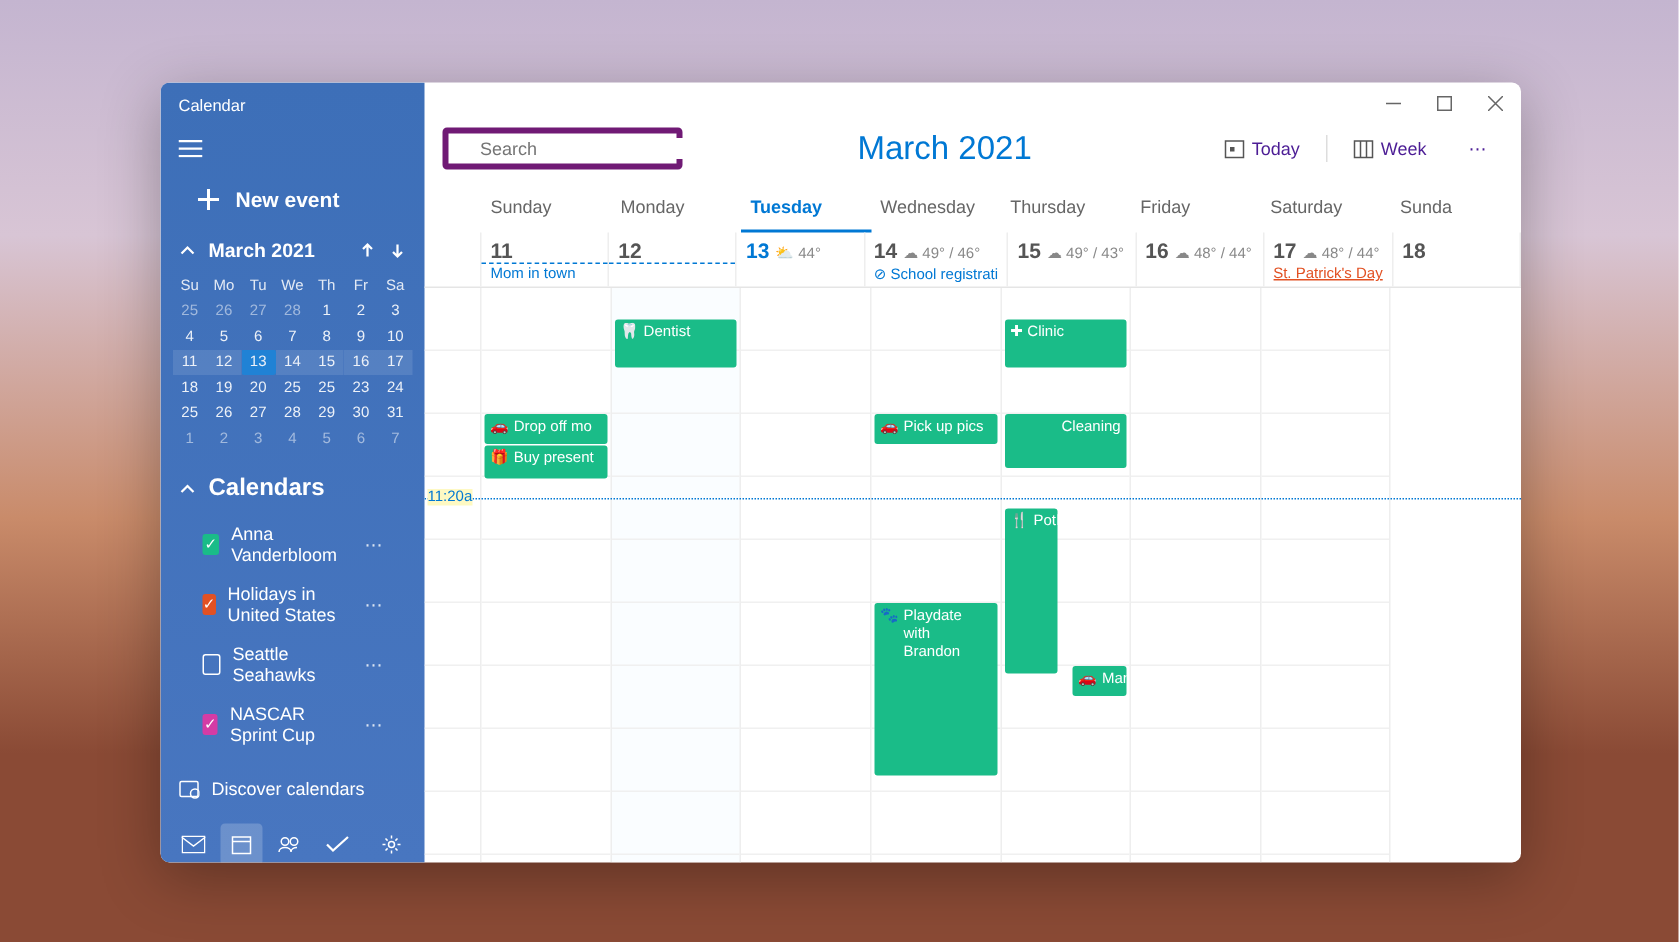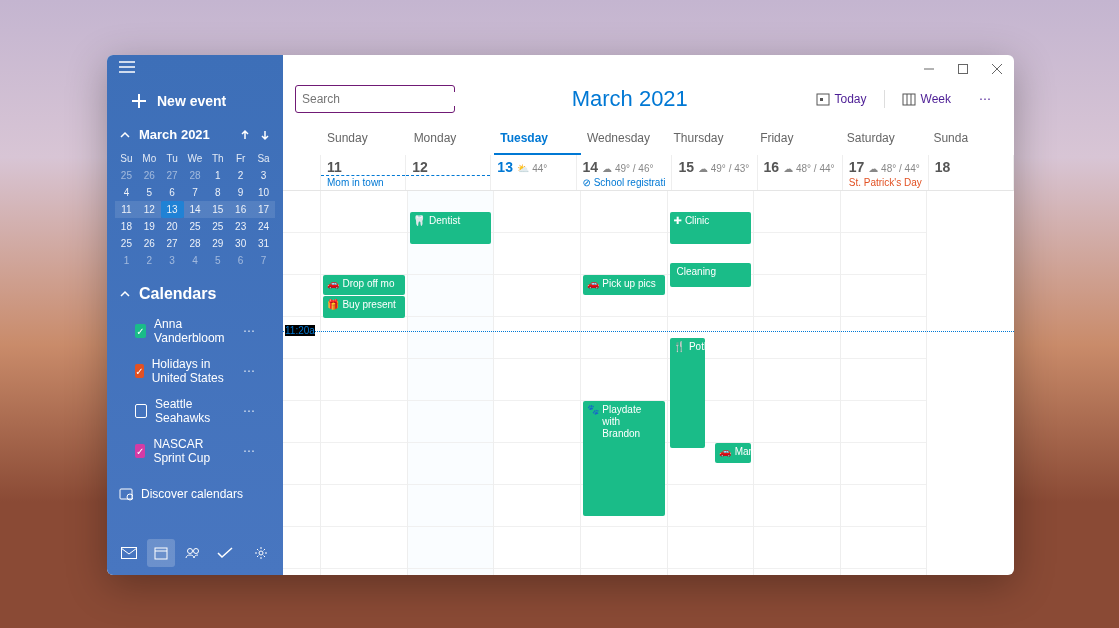--- a/index.html
+++ b/index.html
@@ -62,22 +62,22 @@
 
 .main { flex: 1; display: flex; flex-direction: column; }
 .titlebar {
   display: flex; align-items: center; justify-content: flex-end; height: 28px;
 }
 .winbtn { width: 34px; height: 28px; display: flex; align-items: center; justify-content: center; cursor: pointer; color: #666; }
 .toolbar {
   display: flex; align-items: center; padding: 2px 12px 10px; gap: 10px;
 }
 .search {
-  display: flex; align-items: center; border: 1px solid #701a75; border-radius: 3px;
-  width: 160px; height: 28px; padding: 0 6px; font-size: 12px; color: #888;
+  display: flex; align-items: center; border: 4px solid #701a75; border-radius: 3px;
+  width: 160px; height: 28px; padding: 0 21px; font-size: 12px; color: #888;
 }
 .search input { border: none; outline: none; flex: 1; font-size: 12px; font-family: inherit; }
 .month-title { flex: 1; text-align: center; color: #0078d4; font-size: 22px; font-weight: 400; }
 .view-btns { display: flex; align-items: center; gap: 6px; }
 .view-btn {
   display: flex; align-items: center; gap: 5px; padding: 5px 10px; font-size: 12px;
   border: 1px solid transparent; border-radius: 3px; cursor: pointer; color: #4c1d95;
 }
 .divider { width: 1px; height: 18px; background: #ddd; }
 
@@ -90,21 +90,21 @@
 
 .date-row {
   display: grid; grid-template-columns: 38px repeat(8, 1fr);
   border-bottom: 1px solid #e5e5e5;
 }
 .date-cell { padding: 4px 6px 2px; font-size: 11px; color: #666; min-height: 32px; border-right: 1px solid #eee; position: relative;}
 .date-cell .dnum { font-size: 14px; font-weight: 600; color: #555; display: inline-block; margin-right: 4px;}
 .date-cell.selected .dnum { color: #0078d4; }
 .date-cell .weather { font-size: 10px; color: #888; }
 .date-cell .allday { font-size: 10px; color: #0078d4; margin-top: 2px; white-space: nowrap; overflow: hidden; }
-.date-cell .allday.holiday { color: #e25123; }
+.date-cell .allday.holiday { color: #e25123; text-decoration: underline; }
 .date-cell .dash { position: absolute; top: 20px; left: 0; right: 0; border-top: 1px dashed #0078d4; }
 
 .grid {
   display: grid; grid-template-columns: 38px repeat(8, 1fr);
   flex: 1; position: relative; overflow: hidden;
 }
 .time-col { border-right: 1px solid #eee; }
 .time-label {
   height: 42px; font-size: 10px; color: #888; text-align: right; padding-right: 4px;
   position: relative; top: -6px;
@@ -115,29 +115,30 @@
 .event {
   position: absolute; left: 2px; right: 2px; background: #1abc88; color: #fff;
   font-size: 10px; padding: 3px 4px; border-radius: 2px; overflow: hidden;
   display: flex; gap: 3px; line-height: 1.2;
 }
 .event .eicon { font-size: 10px; }
 .now-line {
   position: absolute; left: 0; right: 0; border-top: 1px dotted #0078d4;
 }
 .now-label {
-  position: absolute; left: 2px; font-size: 10px; color: #0078d4; background: #000000;
+  position: absolute; left: 2px; font-size: 10px; color: #0078d4; background: #fef9c3;
 }
 svg { display: block; }
 </style>
 </head>
 <body>
 
 <div class="window">
   <div class="sidebar">
+    <div class="sidebar-header">Calendar</div>
     <div class="hamburger">
       <svg viewBox="0 0 16 12">
           <path d="M0 1h16M0 6h16M0 11h16" stroke="#fff" stroke-width="1.5"></path>
         </svg>
     </div>
     <div class="new-event">
       <svg width="16" height="16" viewBox="0 0 16 16">
           <path d="M8 1v14M1 8h14" stroke="#fff" stroke-width="2"></path>
         </svg>
       <span>New event</span>
@@ -448,21 +449,21 @@
           <div class="hour"></div>
           <div class="hour"></div>
           <div class="hour"></div>
           <div class="hour"></div>
           <div class="hour"></div>
           <div class="hour"></div>
           <div class="event" style="top:21px;height:32px;">
             <span class="eicon">✚</span>
             <span>Clinic</span>
           </div>
-          <div class="event" style="top:72px;height:24px;">
+          <div class="event" style="top:84px;height:36px;justify-content:flex-end;">
             <span class="eicon"></span>
             <span>Cleaning</span>
           </div>
           <div class="event" style="top:147px;height:110px;width:42%;">
             <span class="eicon">🍴</span>
             <span>Potl</span>
           </div>
           <div class="event" style="top:252px;height:20px;width:42%;left:auto;right:2px;">
             <span class="eicon">🚗</span>
             <span>Mar</span>

